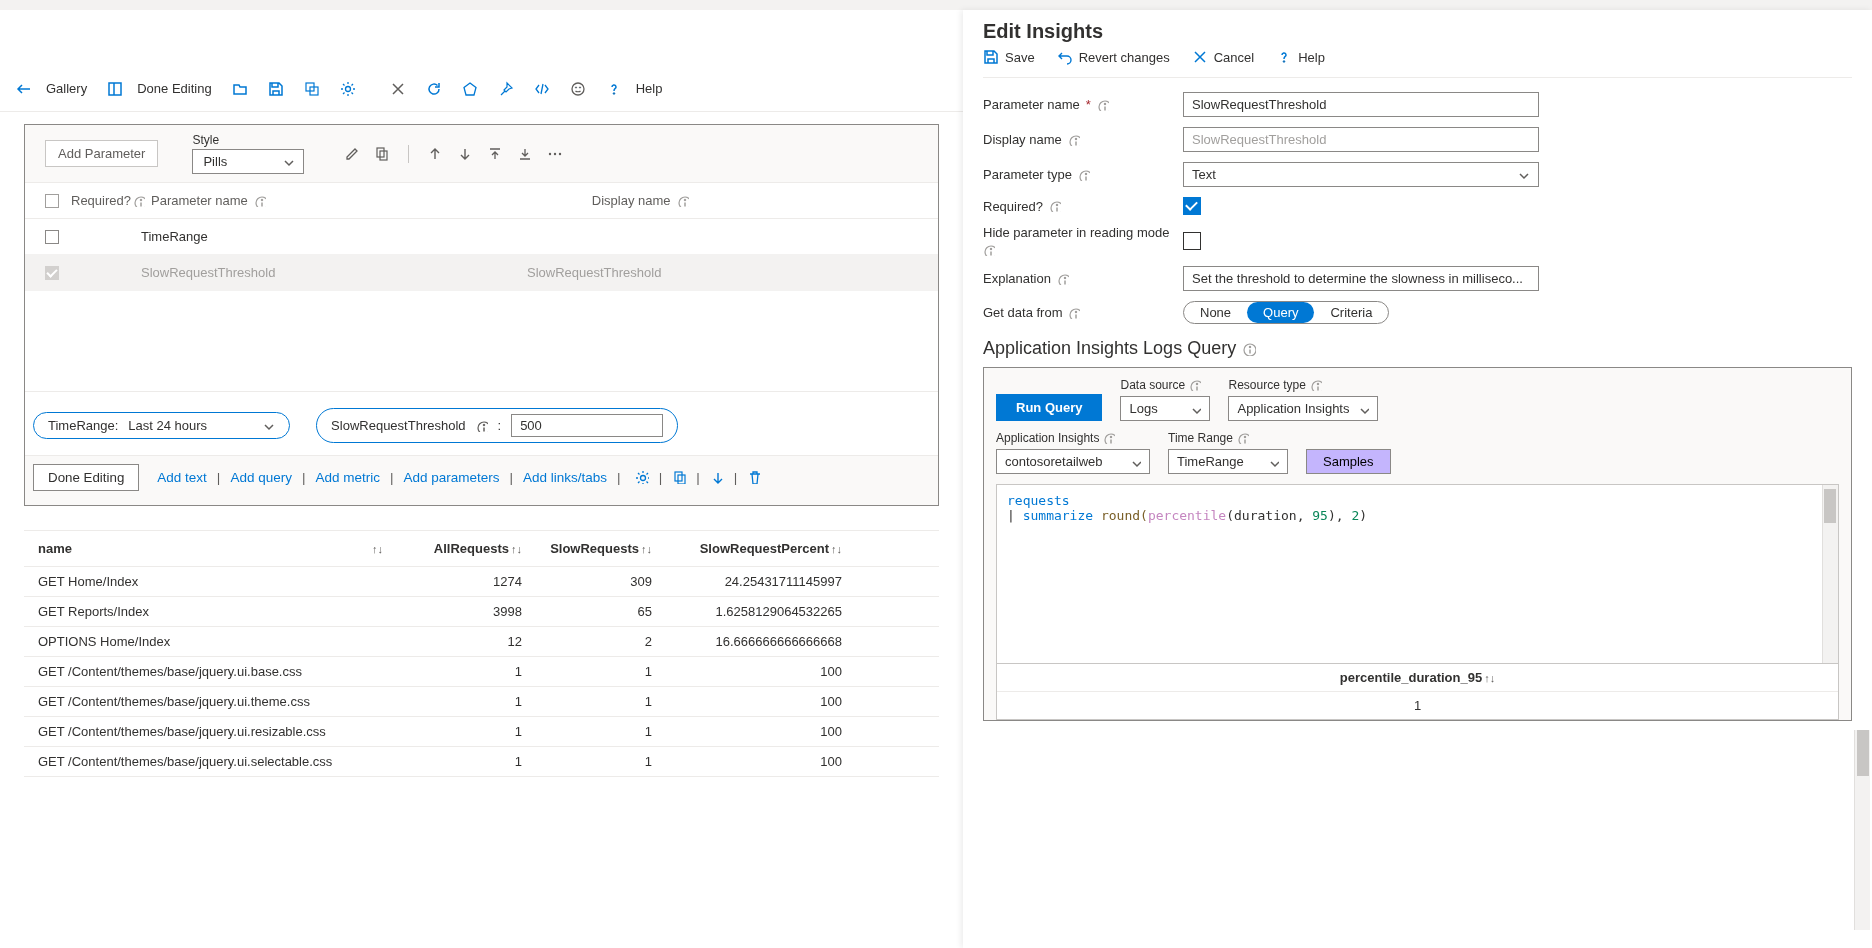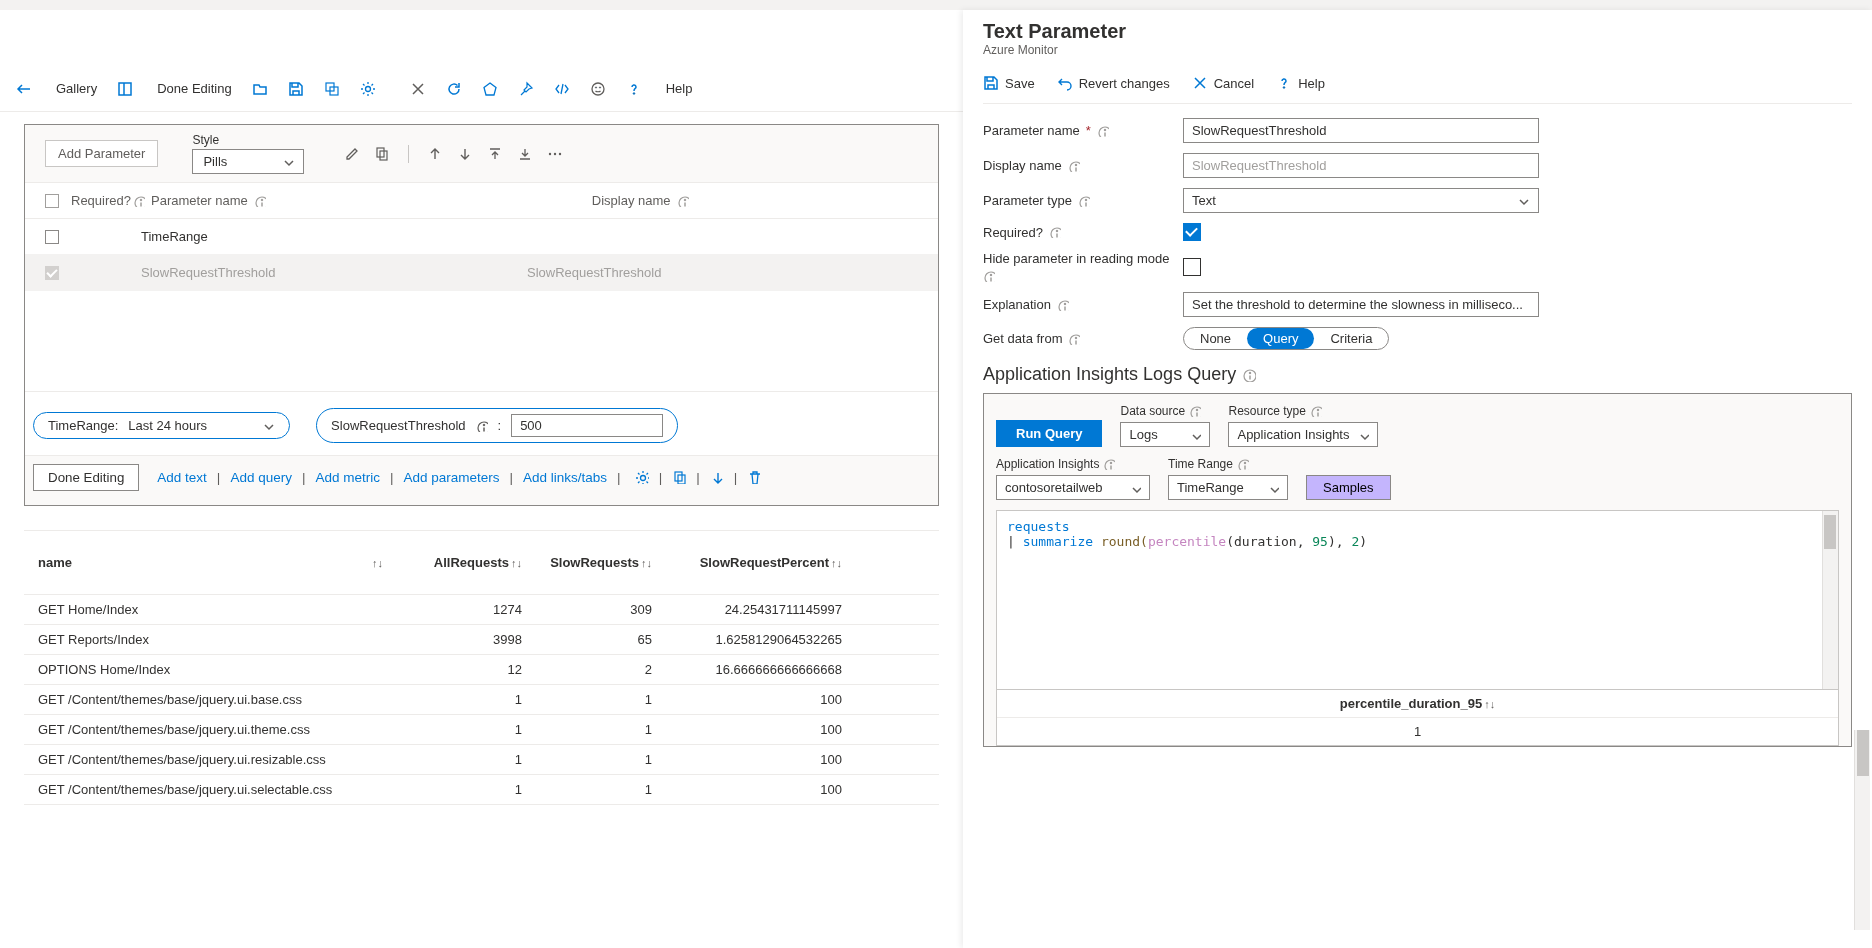--- a/index.html
+++ b/index.html
@@ -34,21 +34,21 @@
     height: 46px;
     border-bottom: 1px solid #edebe9;
     padding: 0 8px;
     gap: 4px;
     background: #fff;
     margin-top: 56px;
   }
   .tb-item {
     display: inline-flex;
     align-items: center;
-    gap: 24px;
+    gap: 14px;
     padding: 4px 8px;
     color: #0078d4;
     cursor: pointer;
     border-radius: 2px;
   }
   .tb-item.dark { color: #323130; }
   .tb-sep { width: 10px; }
   svg.icon { width: 16px; height: 16px; display: block; }
   svg.icon.blue { stroke: #0078d4; }
   svg.icon.gray { stroke: #605e5c; }
@@ -162,21 +162,21 @@
   }
   .link { color:#0078d4; cursor:pointer;}
   .sep { color:#605e5c; margin:0 2px;}
   .mini-icons { display:inline-flex; gap:8px; margin-left:4px; color:#0078d4;}
   
   .results { margin-top: 24px; }
   .rhead {
     display:flex;
     border-top:1px solid #edebe9;
     border-bottom:1px solid #edebe9;
-    padding: 24px 14px;
+    padding: 10px 14px;
     font-weight:600;
   }
   .rhead .c1 { width: 324px;}
   .rhead .c2 { width: 160px; text-align:right;}
   .rhead .c3 { width: 130px; text-align:right;}
   .rhead .c4 { width: 190px; text-align:right;}
   .sorter { font-size: 11px; color:#605e5c; font-weight:400; margin-left:2px;}
   .rrow {
     display:flex;
     border-bottom:1px solid #edebe9;
@@ -616,22 +616,21 @@
     <div class="c2">1</div>
     <div class="c3">1</div>
     <div class="c4">100</div>
             </div>
           </div>
       </div>
     </div>
   </div>
 
   <div class="right">
-    <div class="rp-title">Text Parameter</div>
-    <div class="rp-sub">Azure Monitor</div>
+    <div class="rp-title">Edit Insights</div>
     <div class="rp-toolbar">
       <div class="rp-tb-item">
         <svg class="icon" style="stroke:#0078d4">
             <use href="#i-save"></use>
           </svg>
         <span>Save</span>
       </div>
       <div class="rp-tb-item">
         <svg class="icon" style="stroke:#0078d4">
             <use href="#i-undo"></use>

